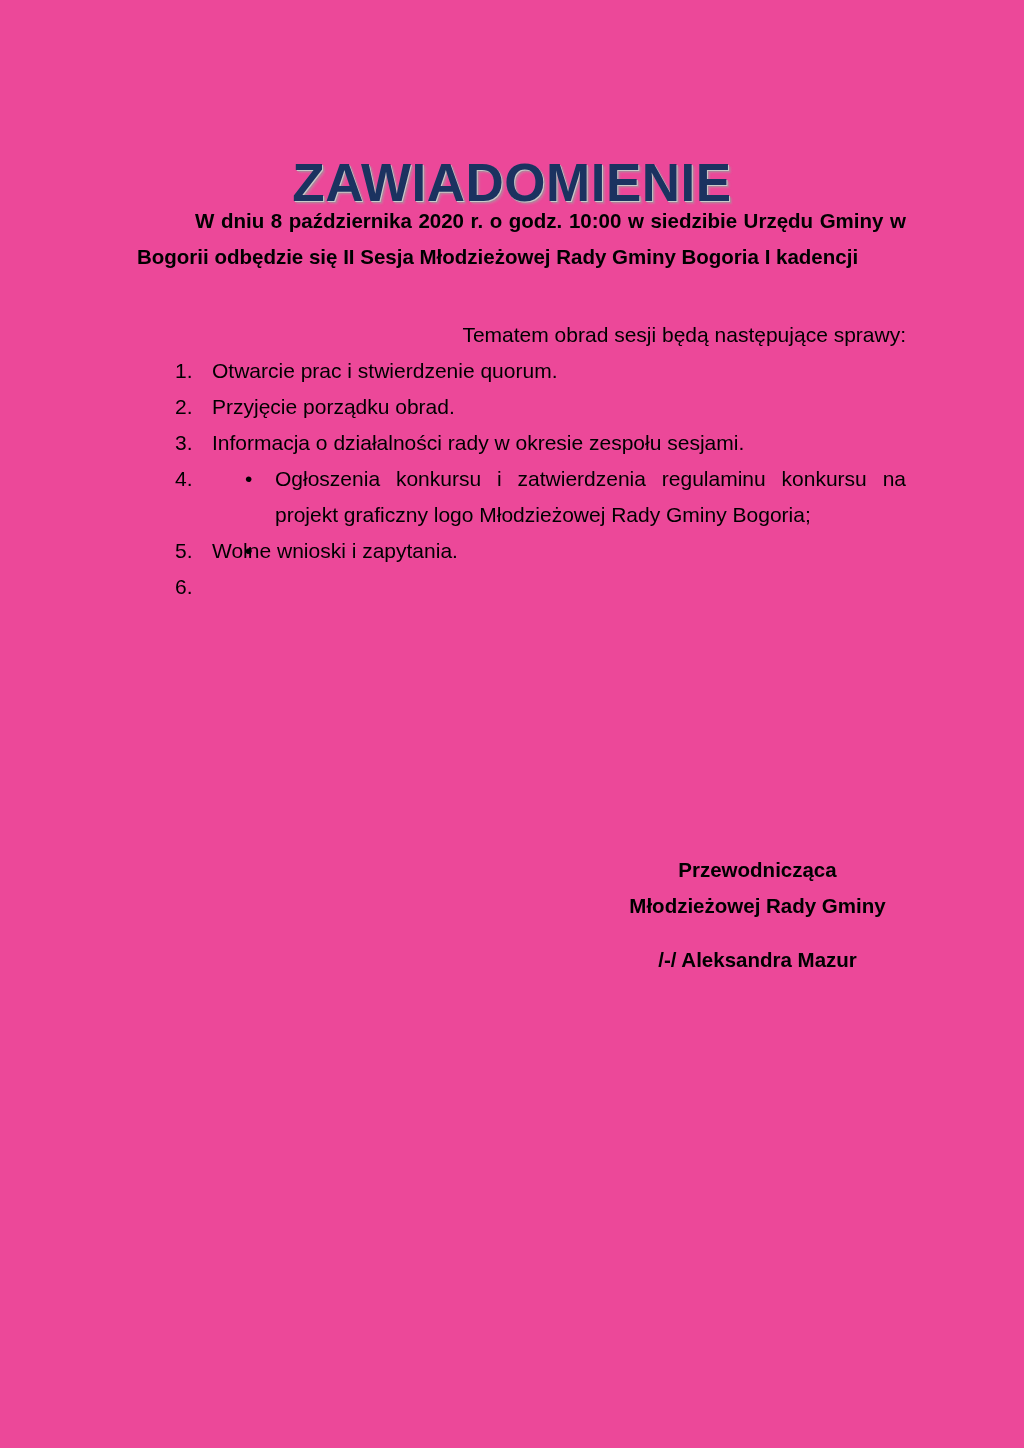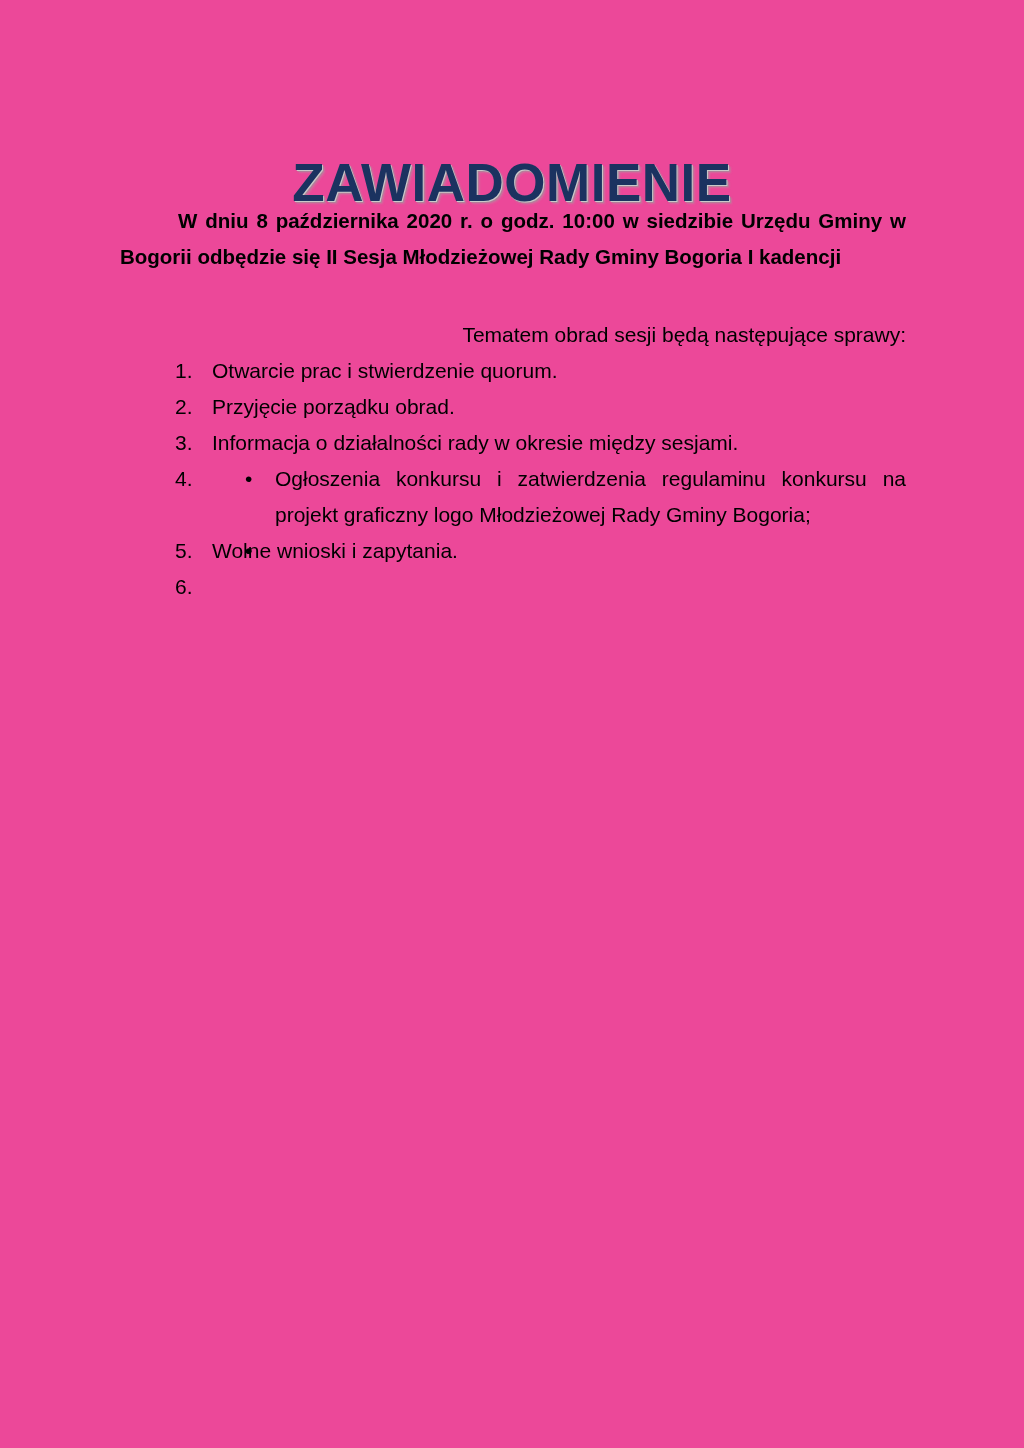--- a/index.html
+++ b/index.html
@@ -55,20 +55,21 @@
   }
 
   .intro {
     font-size: 20.5px;
     font-weight: bold;
     line-height: 36px;
     text-align: justify;
     text-justify: inter-word;
     text-indent: 58px;
     hyphens: none;
+    margin-left: 17px;
   }
 
   .spacer-line {
     height: 42px;
   }
 
   .lead-in {
     font-size: 21px;
     font-weight: normal;
     line-height: 36px;
@@ -172,21 +173,21 @@
       <li>
         <span class="num">1.</span>
         <span class="item-text">Otwarcie prac i stwierdzenie quorum.</span>
       </li>
       <li>
         <span class="num">2.</span>
         <span class="item-text">Przyjęcie porządku obrad.</span>
       </li>
       <li>
         <span class="num">3.</span>
-        <span class="item-text">Informacja o działalności rady w okresie między sesjami.</span>
+        <span class="item-text">Informacja o działalności rady w okresie zespołu sesjami.</span>
       </li>
       <li>
         <span class="num">4.</span>
       </li>
     </ol>
 
     <ul class="sub-agenda">
       <li>
         <span class="bullet">•</span>
         <span class="sub-text">Ogłoszenia konkursu i zatwierdzenia regulaminu konkursu na projekt graficzny logo Młodzieżowej Rady Gminy Bogoria;</span>
@@ -204,14 +205,20 @@
         <span class="num">5.</span>
         <span class="item-text">Wolne wnioski i zapytania.</span>
       </li>
       <li>
         <span class="num">6.</span>
       </li>
     </ol>
 
   </div>
 
+  <div class="signature">
+    <span class="sig-line">Przewodnicząca</span>
+    <span class="sig-line">Młodzieżowej Rady Gminy</span>
+    <div class="sig-gap"></div>
+    <span class="sig-line">/-/ Aleksandra Mazur</span>
+  </div>
 
 </div>
 
 </body></html>

